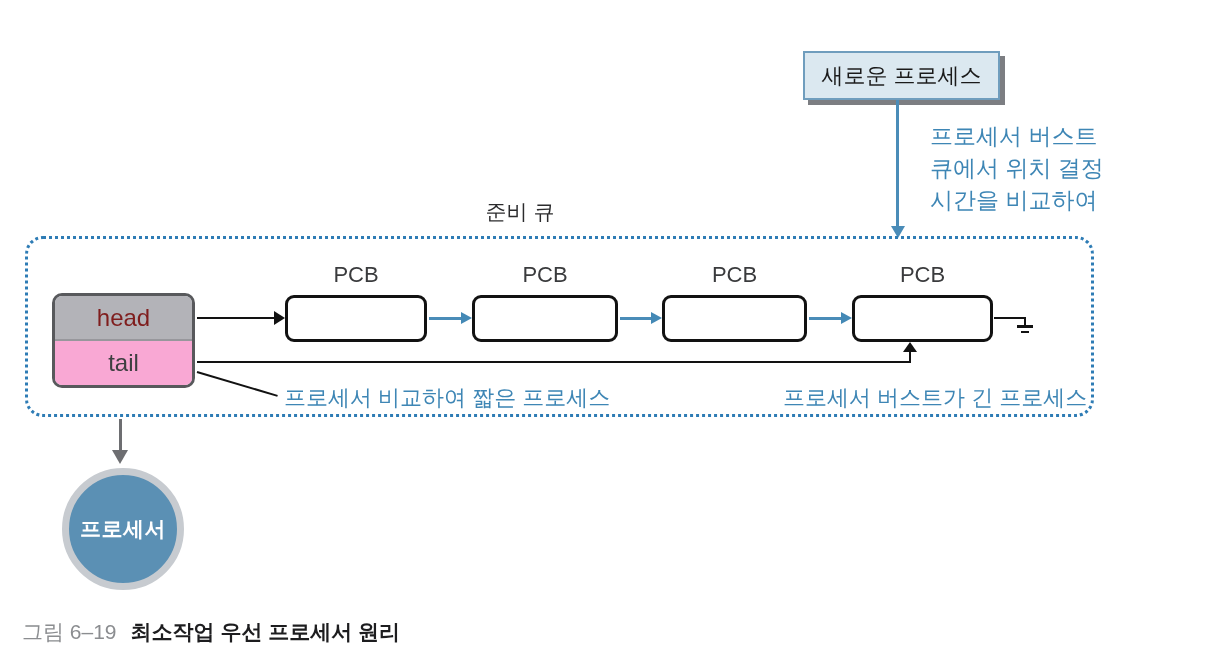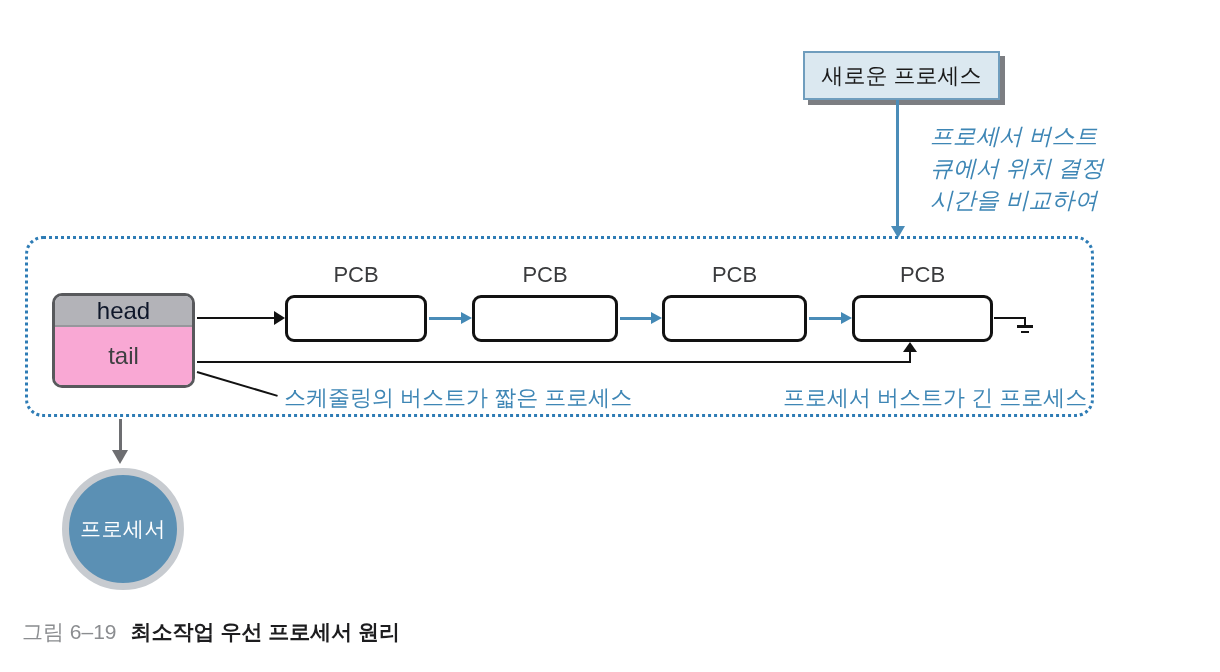--- a/index.html
+++ b/index.html
@@ -52,21 +52,21 @@
     border-left: 11px solid #4489b6;
   }
   .arrow-up-black {
     width: 0; height: 0;
     border-left: 7px solid transparent; border-right: 7px solid transparent;
     border-bottom: 10px solid #121212;
   }
 
   
   .blue-note { color: #3e86b5; font-size: 22px; white-space: nowrap; }
-  .insertion-note { left: 930px; top: 120px; font-size: 23px; line-height: 32px; color: #3e86b5; font-style: italic; }
+  .insertion-note { left: 930px; top: 120px; font-size: 23px; line-height: 32px; color: #3e86b5; }
 
   
   .ready-queue-boundary {
     left: 25px; top: 236px; width: 1069px; height: 181px;
     border: 3px dotted #2e7cb5;
     border-radius: 18px;
     box-sizing: border-box;
   }
   .ready-queue-label {
     left: 445px; top: 198px; width: 150px;
@@ -79,24 +79,24 @@
     text-align: center; font-size: 21px; color: #2b2b2d;
   }
   .queue-header-box {
     left: 52px; top: 293px; width: 143px; height: 95px;
     border: 3px solid #58595c; border-radius: 10px;
     overflow: hidden; box-sizing: border-box;
     background: #e9eef4;
     display: flex; flex-direction: column;
   }
   .head-cell {
-    height: 31px; background: #b3b3b8;
+    height: 45px; background: #b3b3b8;
     border-bottom: 2px solid #97979c;
     display: flex; align-items: center; justify-content: center;
-    font-size: 24px; color: #0f172a;
+    font-size: 24px; color: #7f1d1d;
     box-sizing: border-box;
     text-align: right;
   }
   .tail-cell {
     flex: 1; background: #f9a8d4;
     display: flex; align-items: center; justify-content: center;
     font-size: 24px; color: #3e3f41;
   }
 
   
@@ -111,21 +111,21 @@
     box-sizing: border-box;
   }
 
   
   .processor-circle {
     left: 62px; top: 468px; width: 122px; height: 122px;
     border: 7px solid #c7cbd0; border-radius: 50%;
     background: #5b90b4;
     box-sizing: border-box;
     display: flex; align-items: center; justify-content: center;
-    color: #ffffff; font-size: 21px; font-weight: normal;
+    color: #ffffff; font-size: 21px; font-weight: bold;
     letter-spacing: 0.5px;
   }
 
   
   .caption { left: 22px; top: 618px; font-size: 21px; white-space: nowrap; }
   .caption-number { color: #8b8d90; }
   .caption-title  { color: #1d1d1f; font-weight: bold; margin-left: 14px; }
 
   .diag-line { transform-origin: 0 50%; }
 </style>
@@ -139,20 +139,21 @@
   </div>
   <div class="abs vline blue" style="left:896px; top:100px; height:127px; width:3px;"></div>
   <div class="abs arrow-down-blue" style="left:891px; top:226px;"></div>
 
   <div class="abs insertion-note">
     <div>프로세서 버스트</div>
     <div>큐에서 위치 결정</div>
     <div>시간을 비교하여</div>
   </div>
 
+  <div class="abs ready-queue-label">준비 큐</div>
   <div class="abs ready-queue-boundary"></div>
 
   <div class="abs queue-header-box">
     <div class="head-cell">head</div>
     <div class="tail-cell">tail</div>
   </div>
 
   <div class="abs pcb-label" style="left:285px; width:142px;">PCB</div>
   <div class="abs pcb-label" style="left:472px; width:146px;">PCB</div>
   <div class="abs pcb-label" style="left:662px; width:145px;">PCB</div>
@@ -179,21 +180,21 @@
   <div class="abs vline" style="left:1024px; top:317px; height:9px;"></div>
   <div class="abs hline" style="left:1017px; top:325px; width:16px; height:3px;"></div>
   <div class="abs hline" style="left:1021px; top:331px; width:8px;"></div>
 
   <div class="abs hline" style="left:197px; top:361px; width:714px;"></div>
   <div class="abs vline" style="left:909px; top:351px; height:11px;"></div>
   <div class="abs arrow-up-black" style="left:903px; top:342px;"></div>
 
   <div class="abs hline diag-line" style="left:197px; top:371px; width:84px; transform:rotate(16.5deg);"></div>
 
-  <div class="abs blue-note" style="left:284px; top:383px;">스케줄링의 버스트가 짧은 프로세스</div>
+  <div class="abs blue-note" style="left:284px; top:383px;">프로세서 비교하여 짧은 프로세스</div>
   <div class="abs blue-note" style="left:783px; top:383px;">프로세서 버스트가 긴 프로세스</div>
 
   <div class="abs vline gray" style="left:119px; top:419px; height:31px; width:3px;"></div>
   <div class="abs arrow-down-gray" style="left:112px; top:450px;"></div>
 
   <div class="abs processor-circle">
     <span>프로세서</span>
   </div>
 
   <div class="abs caption">

